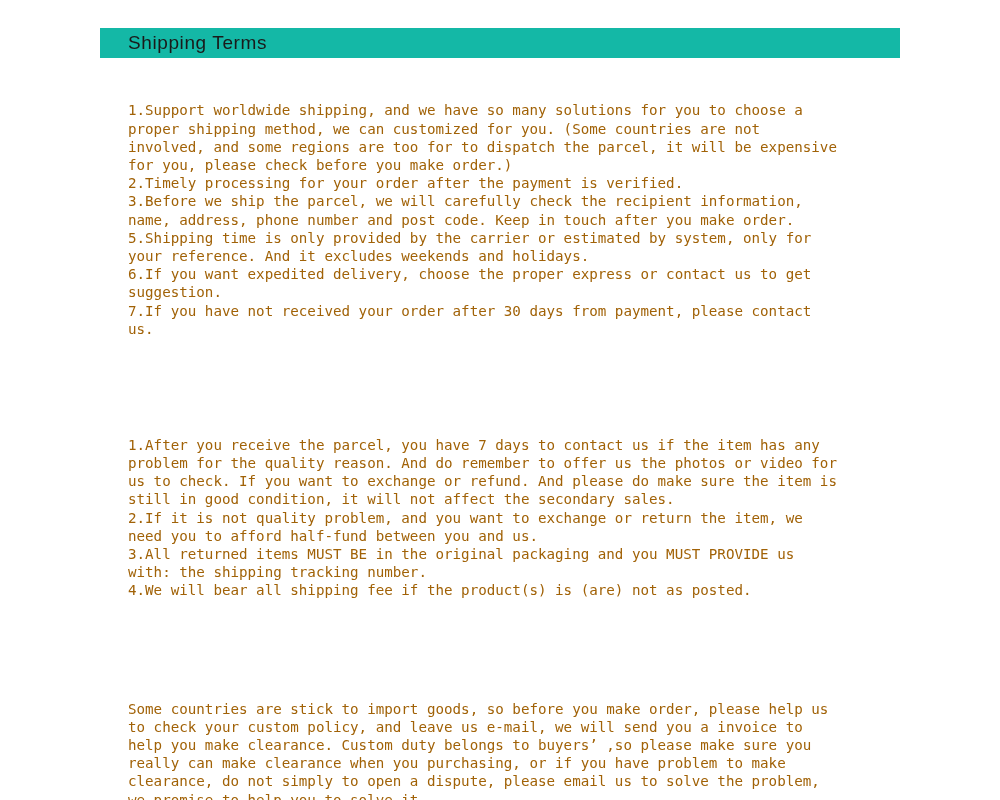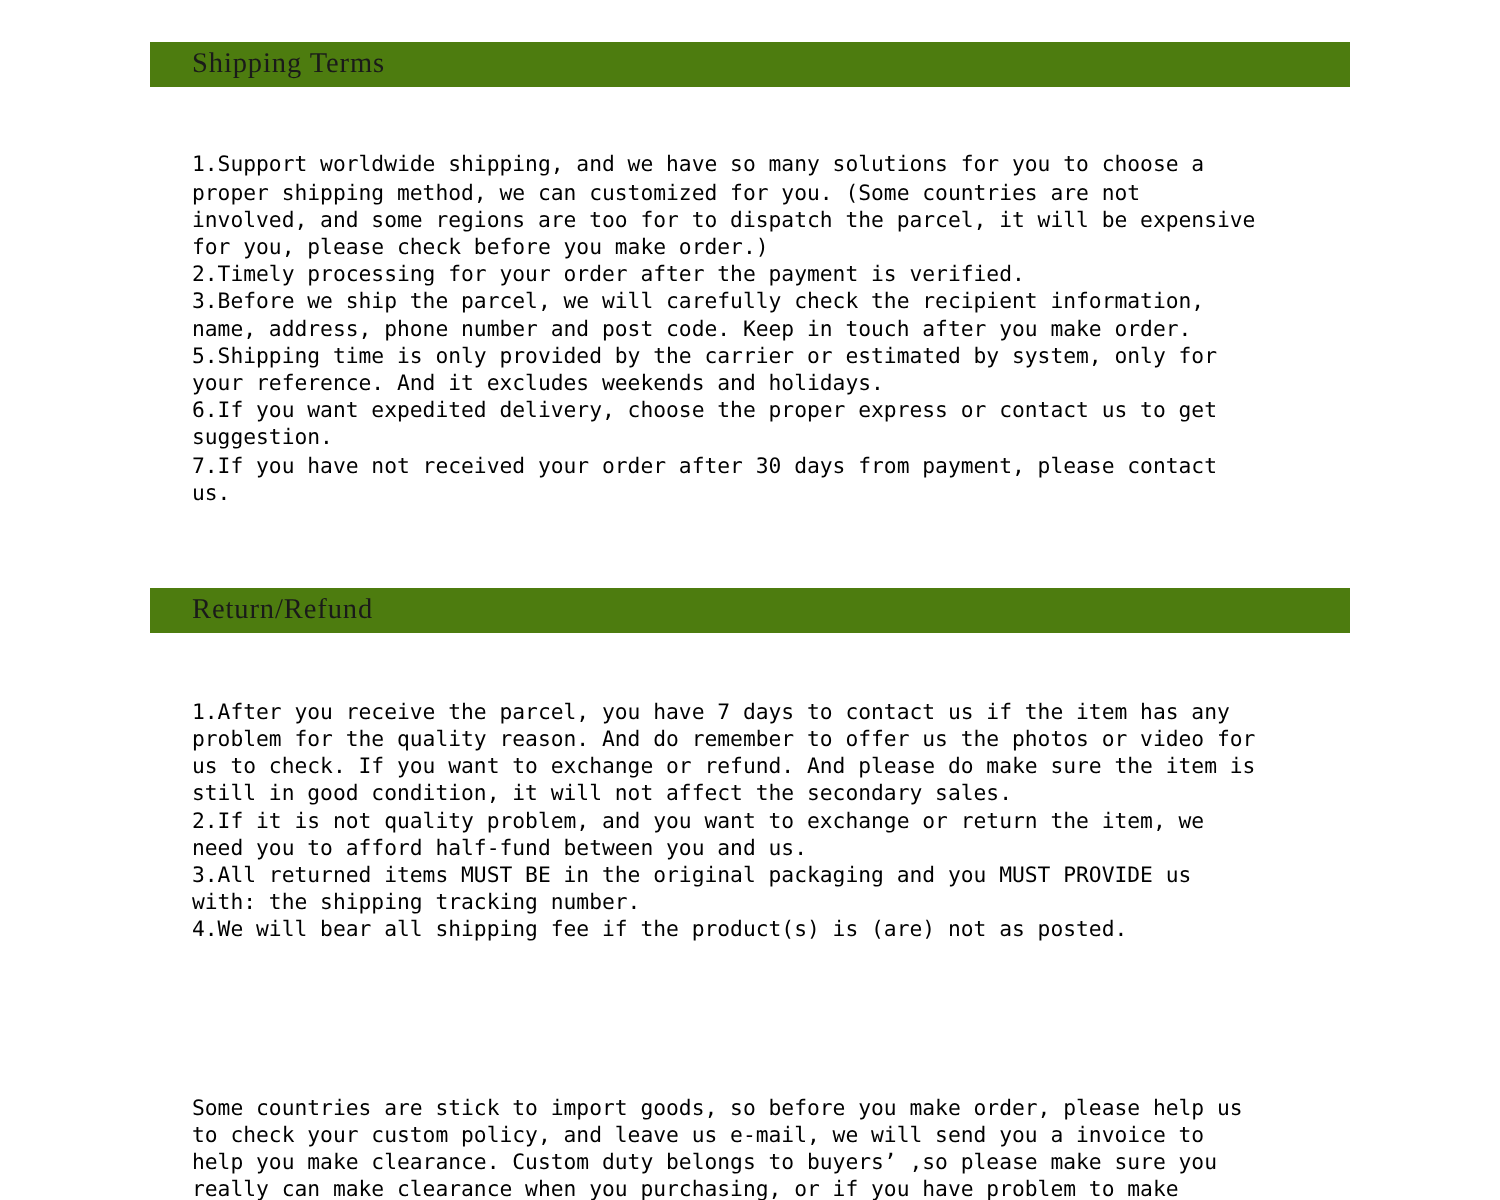--- a/index.html
+++ b/index.html
@@ -29,39 +29,39 @@
     left: 100px;
     top: 28px;
     width: 800px;
   }
 
   .section {
     margin: 0 0 16px 0;
   }
 
   .section-header {
-    background: #4d7c0f;
+    background: #14b8a6;
     height: 30px;
     line-height: 30px;
     padding: 0 12px 0 28px;
-    font-family: Liberation Serif, serif;
+    font-family: Liberation Sans, sans-serif;
     font-size: 19px;
     font-weight: 400;
     color: #1a1a1a;
     letter-spacing: 0.6px;
     white-space: nowrap;
     overflow: hidden;
   }
 
   .section-body {
     padding: 8px 0 0 28px;
     font-family: "DejaVu Sans Mono", "Liberation Mono", monospace;
     font-size: 14.2px;
     line-height: 18.2px;
-    color: #000000;
+    color: #a16207;
     letter-spacing: 0px;
     white-space: pre-wrap;
     word-break: normal;
   }
 
   .para {
     margin: 0;
     padding: 0;
     white-space: pre-wrap;
   }
@@ -92,21 +92,20 @@
 5.Shipping time is only provided by the carrier or estimated by system, only for
 your reference. And it excludes weekends and holidays.
 6.If you want expedited delivery, choose the proper express or contact us to get
 suggestion.
 7.If you have not received your order after 30 days from payment, please contact
 us.</p>
       </div>
     </section>
 
     <section class="section sec-return">
-      <div class="section-header">Return/Refund</div>
       <div class="section-body">
         <p class="para">1.After you receive the parcel, you have 7 days to contact us if the item has any
 problem for the quality reason. And do remember to offer us the photos or video for
 us to check. If you want to exchange or refund. And please do make sure the item is
 still in good condition, it will not affect the secondary sales.
 2.If it is not quality problem, and you want to exchange or return the item, we
 need you to afford half-fund between you and us.
 3.All returned items MUST BE in the original packaging and you MUST PROVIDE us
 with: the shipping tracking number.
 4.We will bear all shipping fee if the product(s) is (are) not as posted.</p>

